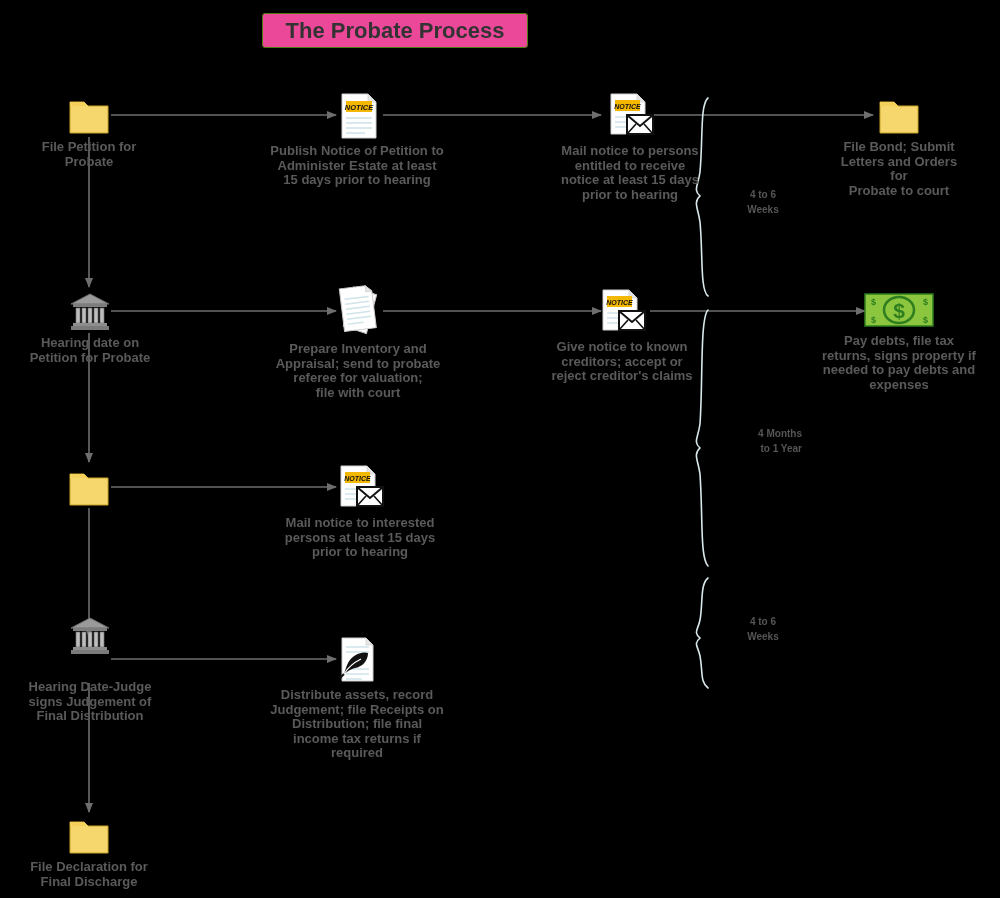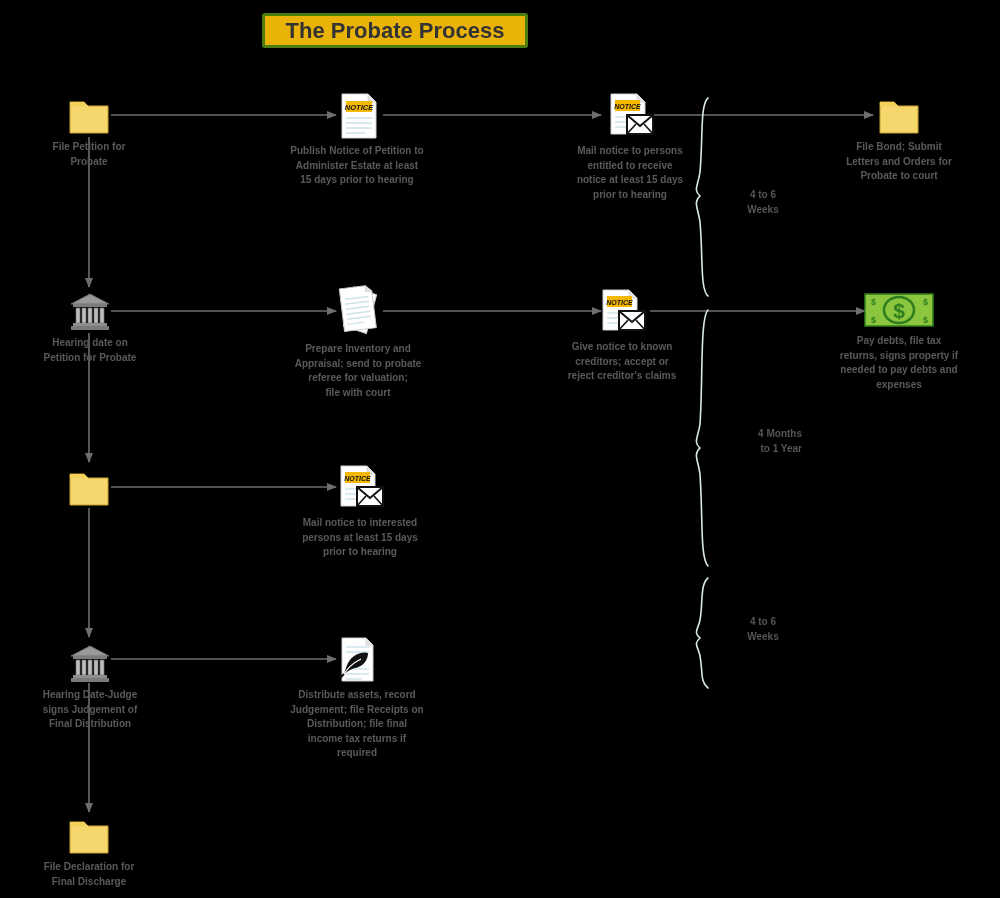--- a/index.html
+++ b/index.html
@@ -19,23 +19,23 @@
     left: 0; top: 0;
     width: 1000px;
     height: 898px;
   }
   .title-box {
     position: absolute;
     left: 262px;
     top: 13px;
     width: 266px;
     height: 35px;
-    background: #eab308;
+    background: #ec4899;
     border-radius: 3px;
-    border: 3px solid #4d7c0f;
+    border: 1px solid #4d7c0f;
     display: flex;
     align-items: center;
     justify-content: center;
     box-sizing: border-box;
   }
   .title-text {
     font-size: 22px;
     font-weight: bold;
     color: #333333;
     letter-spacing: 0px;
@@ -45,21 +45,21 @@
     position: absolute;
     display: flex;
     flex-direction: column;
     align-items: center;
   }
   .node .icon {
     display: block;
   }
   .node .label {
     margin-top: 4px;
-    font-size: 10px;
+    font-size: 13px;
     font-weight: bold;
     color: #5a5a5a;
     text-align: center;
     line-height: 14.5px;
     white-space: pre-line;
   }
   .brace-label {
     position: absolute;
     font-size: 10px;
     font-weight: bold;
@@ -299,21 +299,21 @@
       <rect x="22" y="23" width="26" height="19" fill="#ffffff" stroke="#111111" stroke-width="2"></rect>
       <path d="M22,23 L35,34 L48,23" fill="none" stroke="#111111" stroke-width="2"></path>
       <path d="M22,42 L31,32 M48,42 L39,32" fill="none" stroke="#111111" stroke-width="1.6"></path>
     </svg>
   </span>
   <span class="label">Mail notice to interested
 persons at least 15 days
 prior to hearing</span>
 </div>
 
-<div class="node" style="left:23px; top:644px; width:134px;">
+<div class="node" style="left:23px; top:616px; width:134px;gap:20px;">
   <span class="icon">
     <svg width="42" height="40" viewBox="0 0 42 40">
       <path d="M21,2 L40,12 L2,12 Z" fill="#9a9a9a" stroke="#6f6f6f" stroke-width="1"></path>
       <rect x="4" y="12" width="34" height="3" fill="#7d7d7d"></rect>
       <g fill="#bdbdbd" stroke="#6f6f6f" stroke-width="0.7">
         <rect x="7" y="16" width="4" height="15"></rect>
         <rect x="13" y="16" width="4" height="15"></rect>
         <rect x="19" y="16" width="4" height="15"></rect>
         <rect x="25" y="16" width="4" height="15"></rect>
         <rect x="31" y="16" width="4" height="15"></rect>

